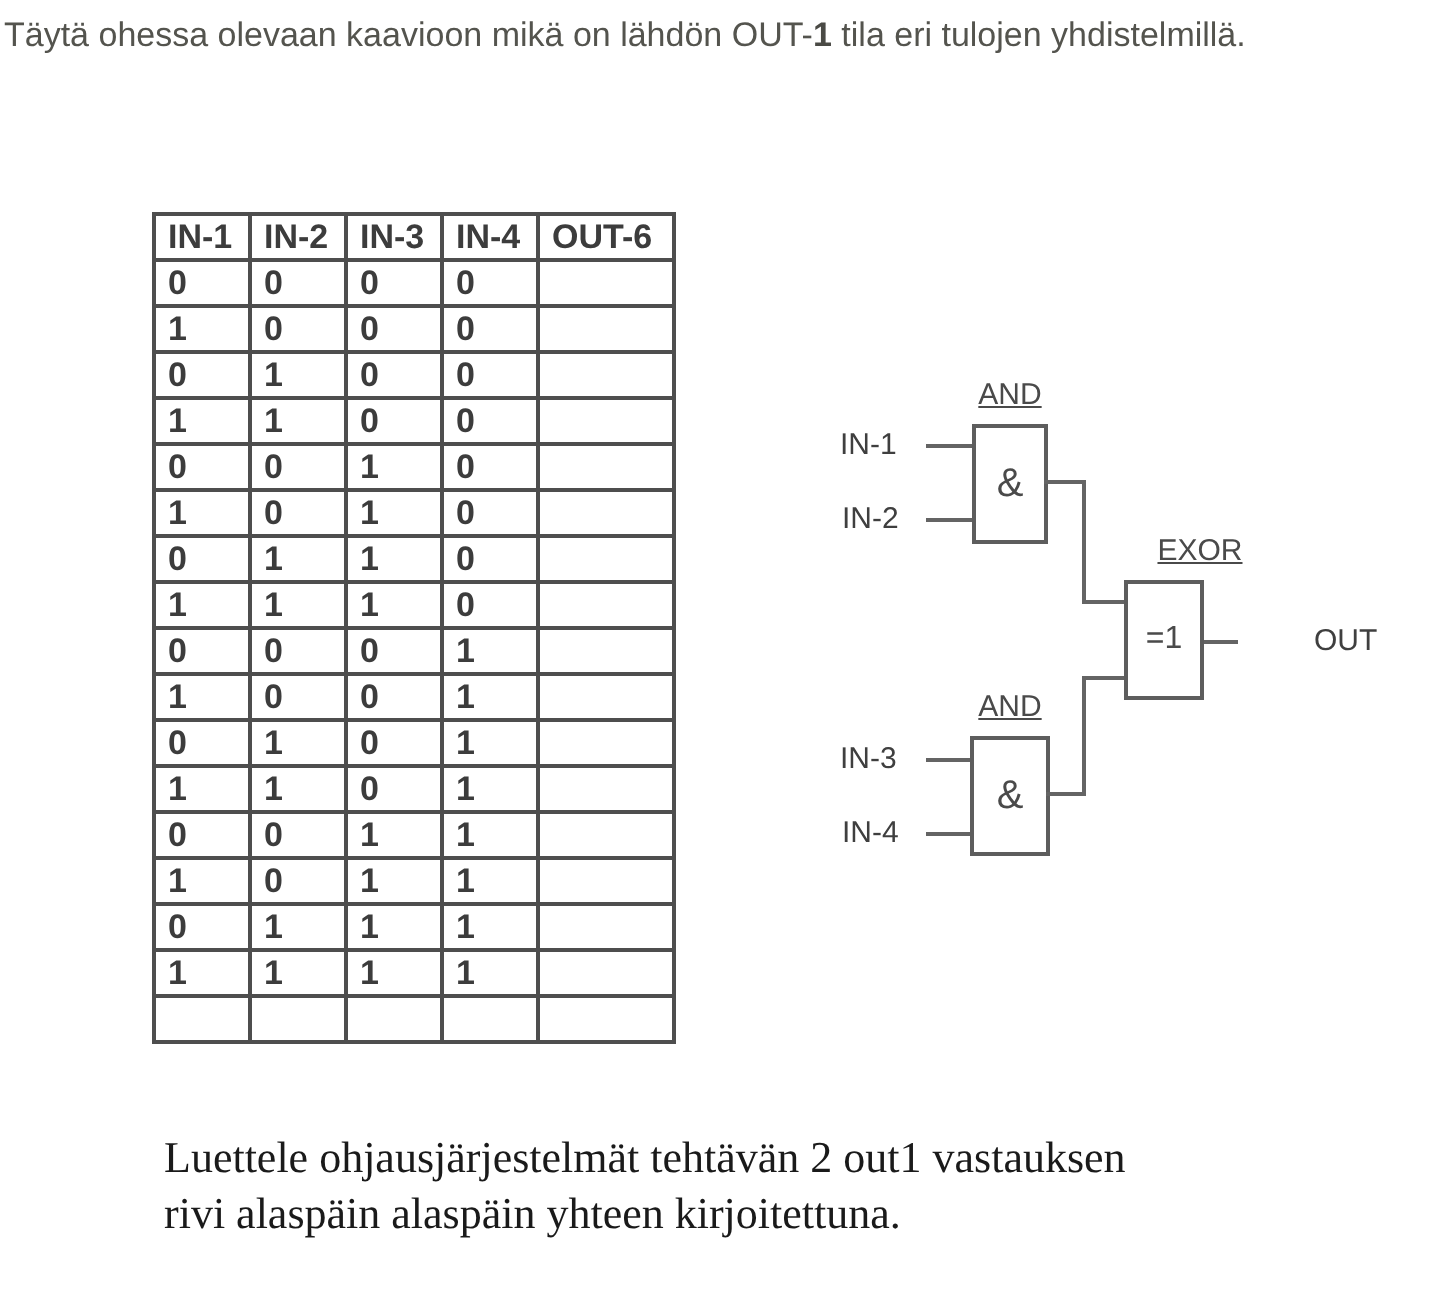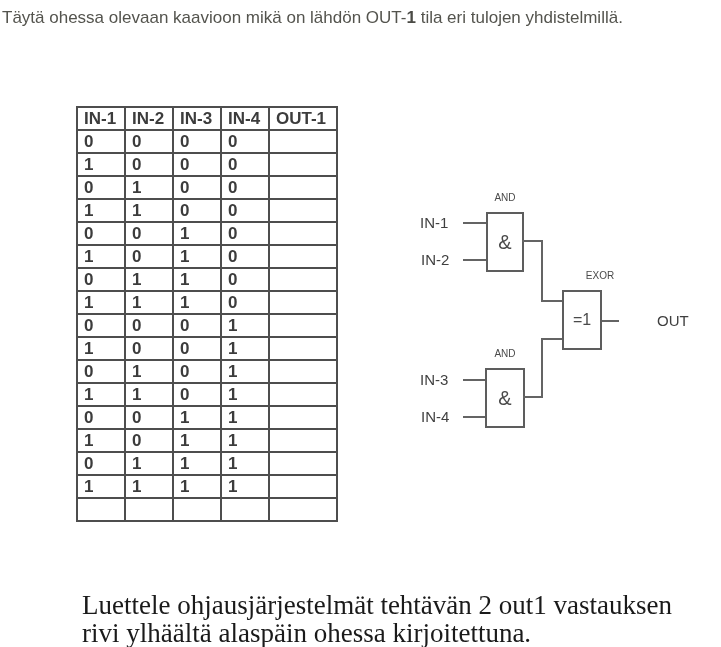--- a/index.html
+++ b/index.html
@@ -46,21 +46,21 @@
     display: flex; align-items: center; justify-content: center;
   }
   .gate-and1 { left: 486px; top: 212px; width: 38px; height: 60px; }
   .gate-and2 { left: 485px; top: 368px; width: 40px; height: 60px; }
   .gate-exor { left: 562px; top: 290px; width: 40px; height: 60px; }
   .gate-sym { color: #4a4a4a; font-weight: normal; }
   .sym-amp { font-size: 20px; }
   .sym-eq { font-size: 16px; }
   .gate-label {
     position: absolute; text-align: center;
-    font-size: 10px; line-height: 16px; color: #4a4a4a;
+    font-size: 15px; line-height: 16px; color: #4a4a4a; text-decoration: underline;
   }
   .lbl-and1 { left: 486px; top: 190px; width: 38px; }
   .lbl-and2 { left: 485px; top: 346px; width: 40px; }
   .lbl-exor { left: 576px; top: 268px; width: 48px; }
   .io-label {
     position: absolute; font-size: 15px; line-height: 16px; color: #3f3f3f;
     white-space: nowrap;
   }
   .lbl-in1 { left: 420px; top: 215px; }
   .lbl-in2 { left: 421px; top: 252px; }
@@ -77,23 +77,23 @@
   .w-a1out { left: 522px; top: 240px; width: 21px; }
   .w-a1v   { left: 541px; top: 240px; height: 62px; }
   .w-a1h2  { left: 541px; top: 300px; width: 21px; }
   .w-a2out { left: 523px; top: 396px; width: 20px; }
   .w-a2v   { left: 541px; top: 338px; height: 60px; }
   .w-a2h2  { left: 541px; top: 338px; width: 21px; }
   .w-exout { left: 602px; top: 320px; width: 17px; }
 
   
   .question {
-    position: absolute; left: 82px; top: 591px; width: 620px;
+    position: absolute; left: 82px; top: 565px; width: 620px;
     font-family: "Liberation Serif", "DejaVu Serif", serif;
-    font-size: 27px; line-height: 28px; color: #1a1a1a;
+    font-size: 22px; line-height: 28px; color: #1a1a1a;
     margin: 0;
   }
 </style>
 </head>
 <body>
 
 <div class="page">
 
   <p class="instruction"><span>Täytä ohessa olevaan kaavioon mikä on lähdön OUT-</span><b>1</b><span> tila eri tulojen yhdistelmillä.</span></p>
 
@@ -104,21 +104,21 @@
         <col class="col-in">
         <col class="col-in">
         <col class="col-out">
     </colgroup>
     <thead>
       <tr id="tt-head">
           <th>IN-1</th>
           <th>IN-2</th>
           <th>IN-3</th>
           <th>IN-4</th>
-          <th>OUT-1</th>
+          <th>OUT-6</th>
         </tr>
     </thead>
     <tbody id="tt-body">
         <tr>
           <td>0</td>
           <td>0</td>
           <td>0</td>
           <td>0</td>
           <td></td>
         </tr>
@@ -265,15 +265,15 @@
     <div class="wire h w-in4"></div>
     <div class="wire h w-a1out"></div>
     <div class="wire v w-a1v"></div>
     <div class="wire h w-a1h2"></div>
     <div class="wire h w-a2out"></div>
     <div class="wire v w-a2v"></div>
     <div class="wire h w-a2h2"></div>
     <div class="wire h w-exout"></div>
   </div>
 
-  <p class="question"><span>Luettele ohjausjärjestelmät tehtävän 2 out1 vastauksen</span><br><span>rivi ylhäältä alaspäin ohessa kirjoitettuna.</span></p>
+  <p class="question"><span>Luettele ohjausjärjestelmät tehtävän 2 out1 vastauksen</span><br><span>rivi alaspäin alaspäin yhteen kirjoitettuna.</span></p>
 
 </div>
 
 </body></html>

